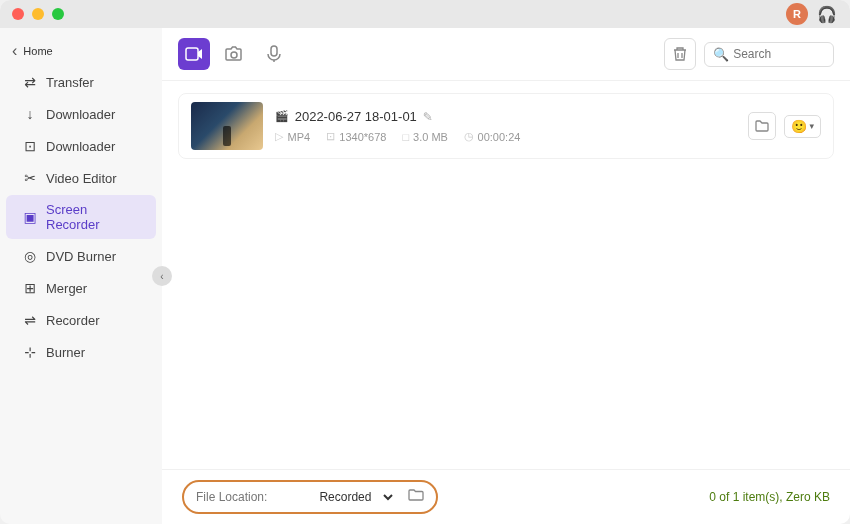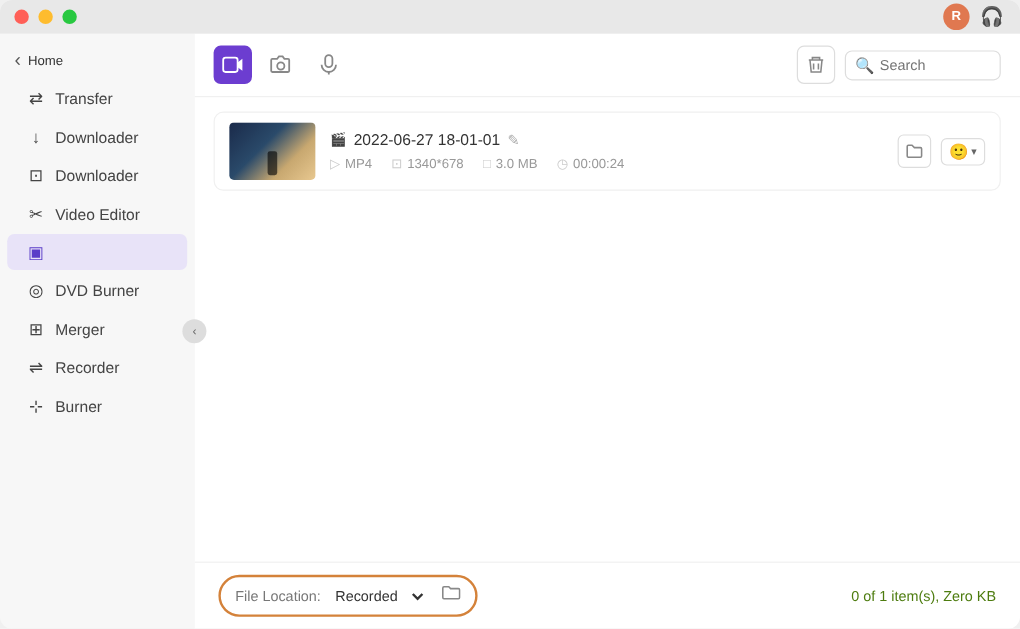--- a/index.html
+++ b/index.html
@@ -299,20 +299,21 @@
     }
     .file-location-label { color: #777; }
     .file-location-select {
       border: none;
       outline: none;
       font-size: 12px;
       color: #333;
       background: transparent;
       cursor: pointer;
       appearance: auto;
+      margin-left: 40px;
     }
     .folder-icon-btn {
       background: none;
       border: none;
       cursor: pointer;
       font-size: 16px;
       color: #888;
       margin-left: 4px;
     }
     .footer-status {
@@ -353,20 +354,21 @@
     <div class="sidebar-item">
       <span class="sidebar-icon">⊡</span>
       <span>Downloader</span>
     </div>
     <div class="sidebar-item">
       <span class="sidebar-icon">✂</span>
       <span>Video Editor</span>
     </div>
     <div class="sidebar-item active">
       <span class="sidebar-icon">▣</span>
+      <span>Screen Recorder</span>
     </div>
     <div class="sidebar-item">
       <span class="sidebar-icon">◎</span>
       <span>DVD Burner</span>
     </div>
     <div class="sidebar-item">
       <span class="sidebar-icon">⊞</span>
       <span>Merger</span>
     </div>
     <div class="sidebar-item">

